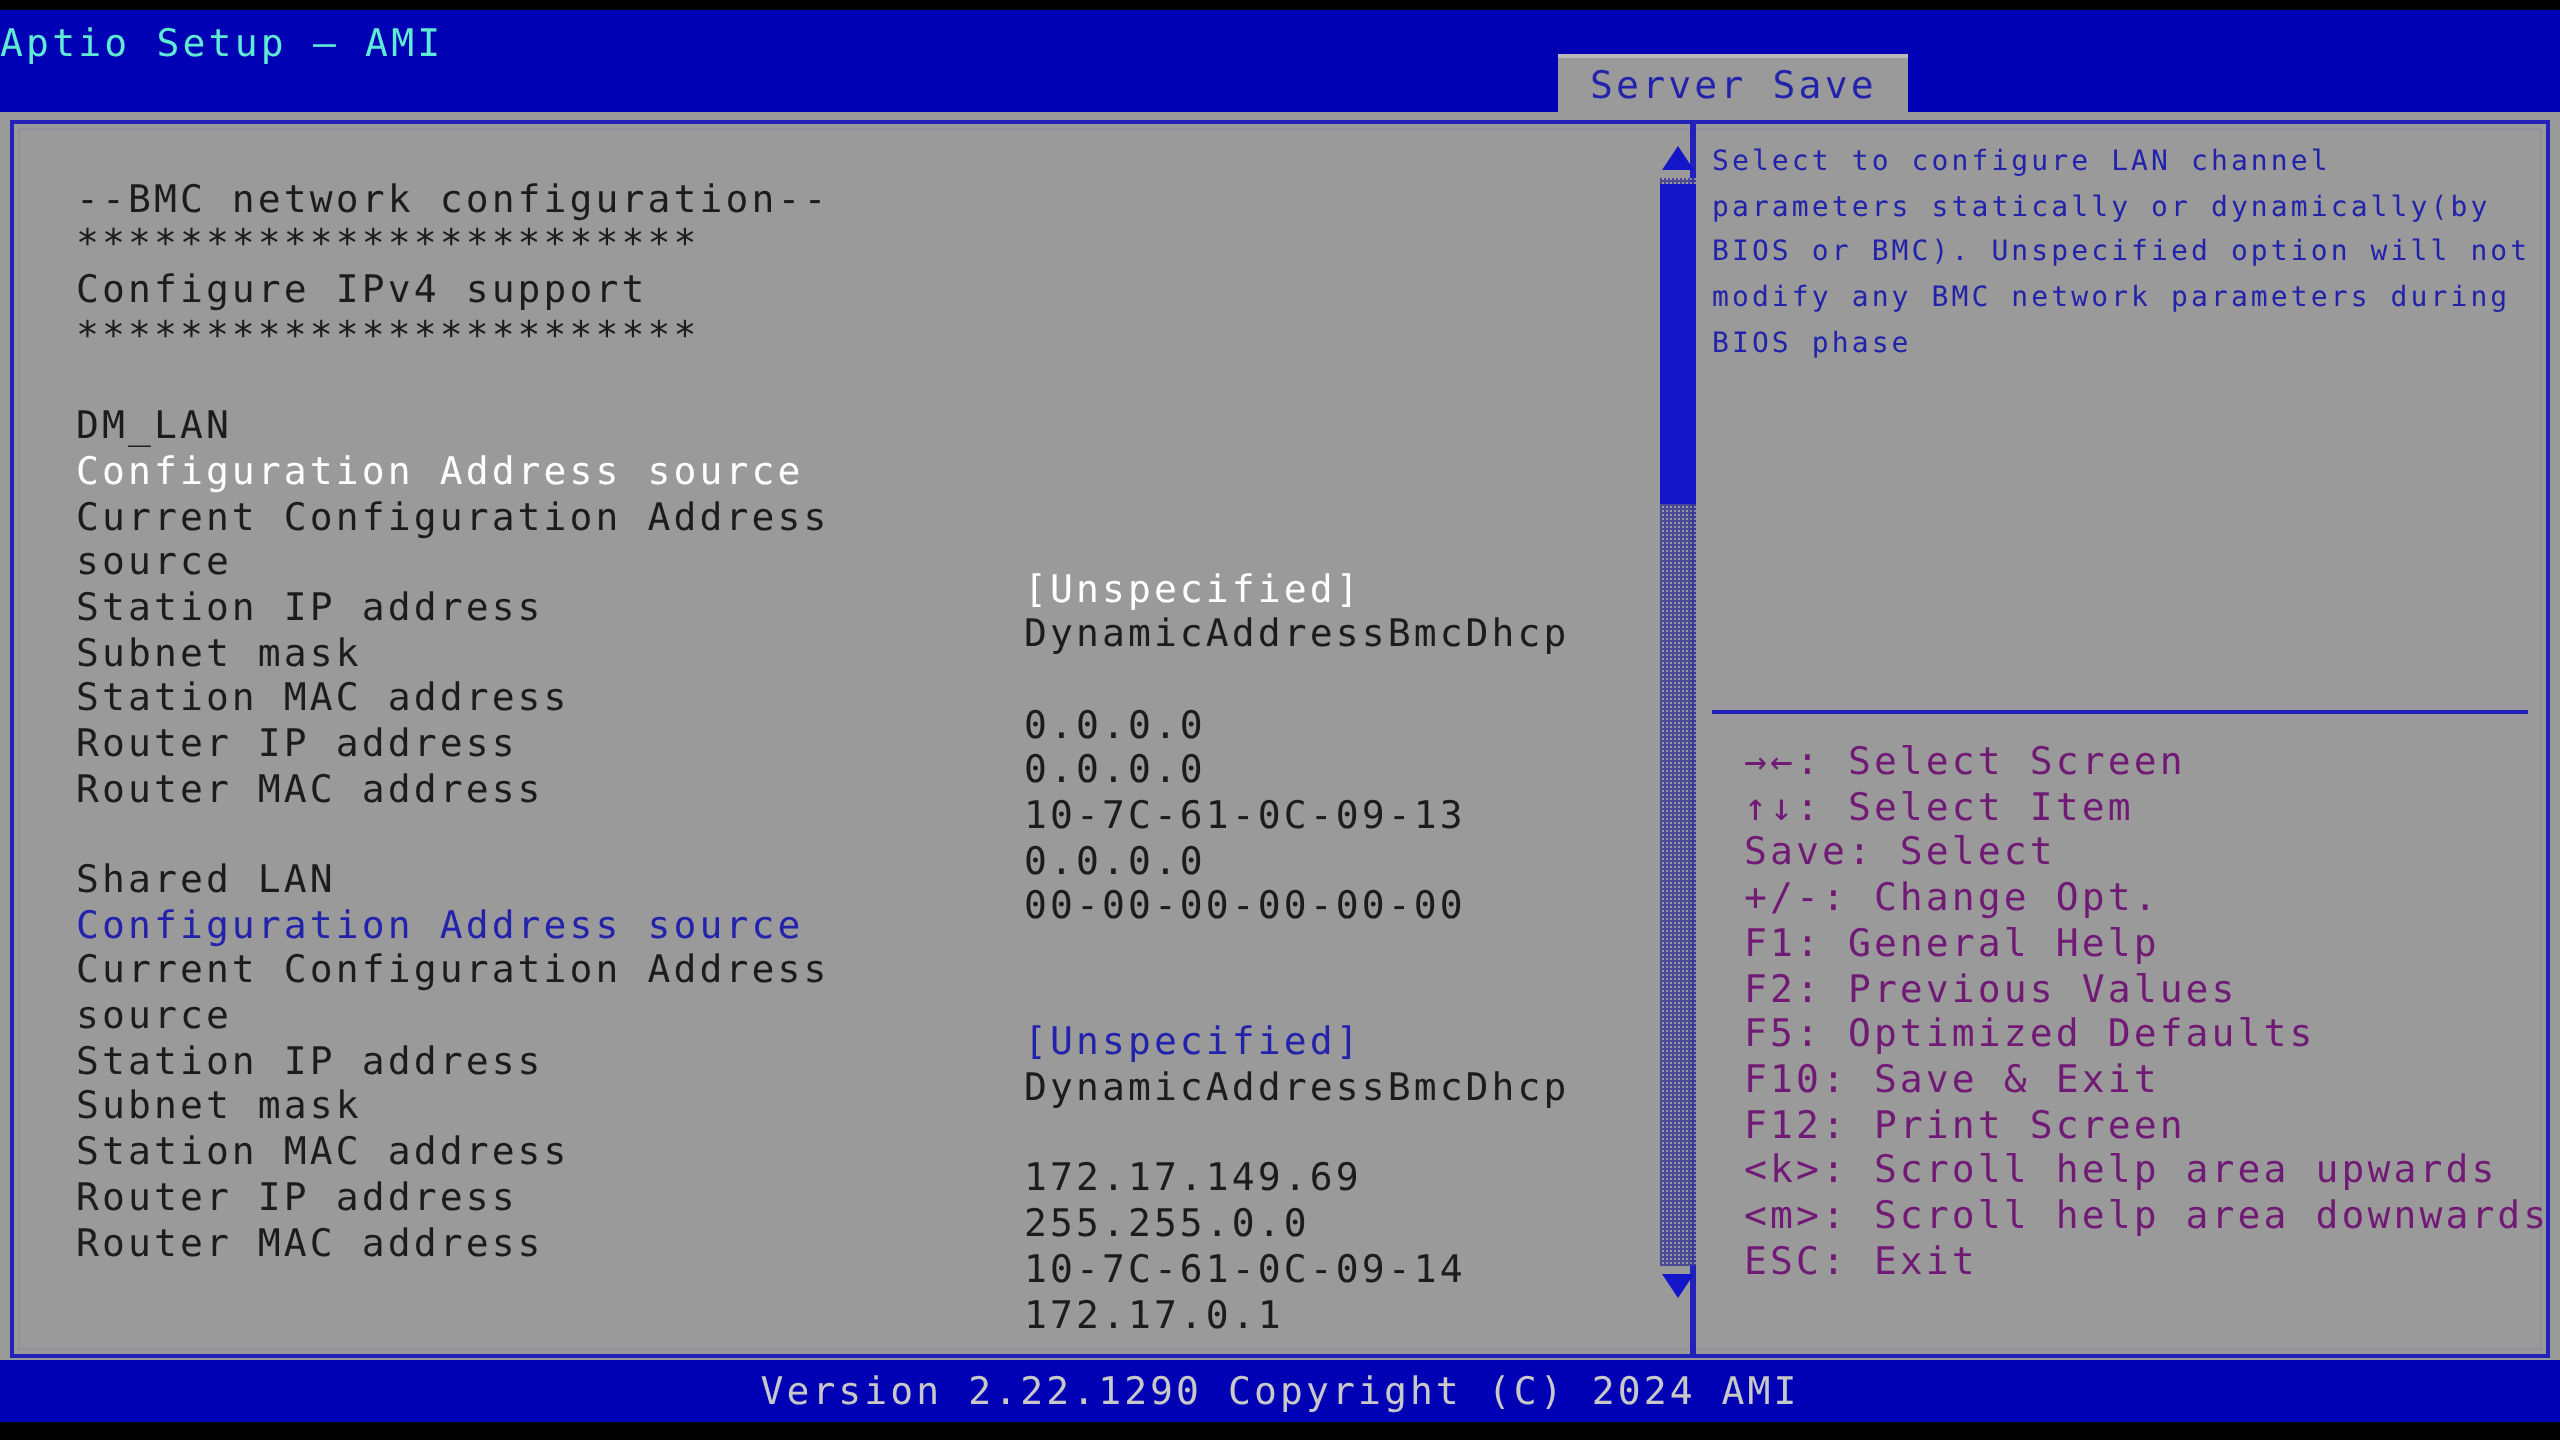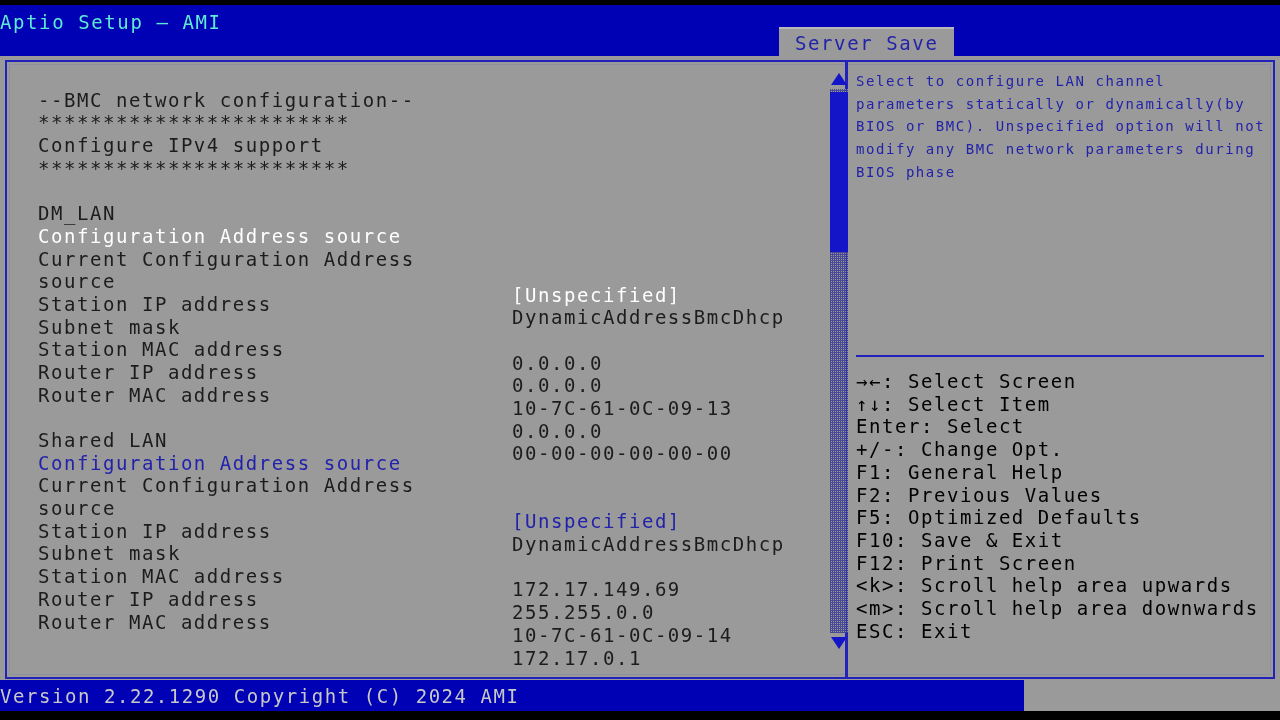--- a/index.html
+++ b/index.html
@@ -113,28 +113,28 @@
     line-height:22.7px; white-space:pre-wrap;
   }
   .help-divider {
     position:absolute; left:0; top:285px;
     width:408px; height:2px; background:#2222bb;
   }
   .keys {
     position:absolute; left:0; top:300px; width:416px;
   }
   .key-row {
-    color:#000000; font-size:19px; letter-spacing:1.55px;
-    line-height:22.7px; white-space:pre;
+    color:#701a75; font-size:19px; letter-spacing:1.55px;
+    line-height:22.7px; white-space:pre;margin-left:16px;
   }
   
   .footer {
-    position:absolute; left:0; bottom:9px; width:1024px; height:31px;
+    position:absolute; left:0; bottom:9px; width:1280px; height:31px;
     background:#0000b4;
-    display:flex; align-items:center; 
+    display:flex; align-items:center; justify-content:center;
   }
   .footer-text {
     color:#c8c8c8; font-size:19px; letter-spacing:1.55px; white-space:pre;
   }
   .bottom-strip {
     position:absolute; left:0; bottom:0; width:1280px; height:9px;
     background:#000;
   }
 </style>
 </head>
@@ -260,21 +260,21 @@
         </svg>
     </div>
   </div>
 
   <div class="help-pane">
     <div class="help-text">Select to configure LAN channel parameters statically or dynamically(by BIOS or BMC). Unspecified option will not modify any BMC network parameters during BIOS phase</div>
     <div class="help-divider"></div>
     <div class="keys">
       <div class="key-row">→←: Select Screen</div>
       <div class="key-row">↑↓: Select Item</div>
-      <div class="key-row">Enter: Select</div>
+      <div class="key-row">Save: Select</div>
       <div class="key-row">+/-: Change Opt.</div>
       <div class="key-row">F1: General Help</div>
       <div class="key-row">F2: Previous Values</div>
       <div class="key-row">F5: Optimized Defaults</div>
       <div class="key-row">F10: Save &amp; Exit</div>
       <div class="key-row">F12: Print Screen</div>
       <div class="key-row">&lt;k&gt;: Scroll help area upwards</div>
       <div class="key-row">&lt;m&gt;: Scroll help area downwards</div>
       <div class="key-row">ESC: Exit</div>
     </div>

